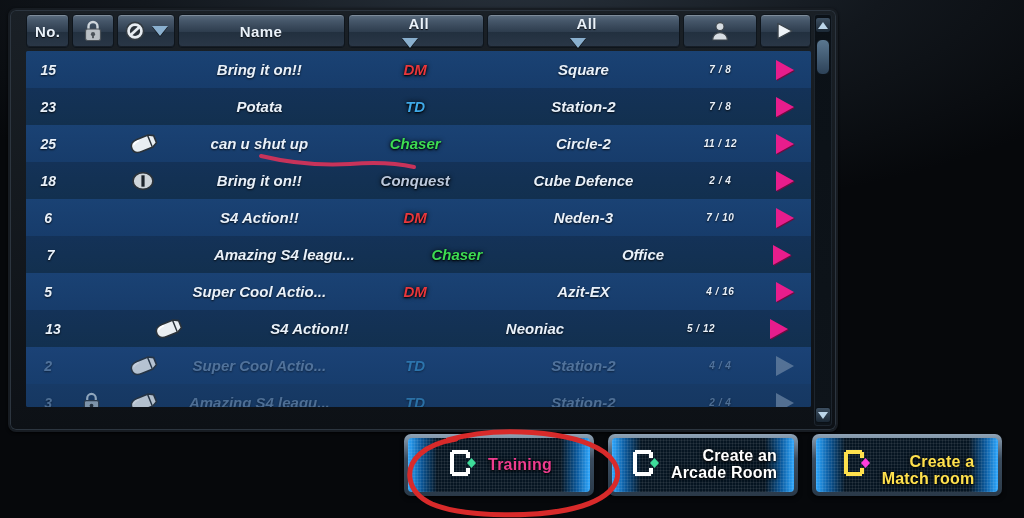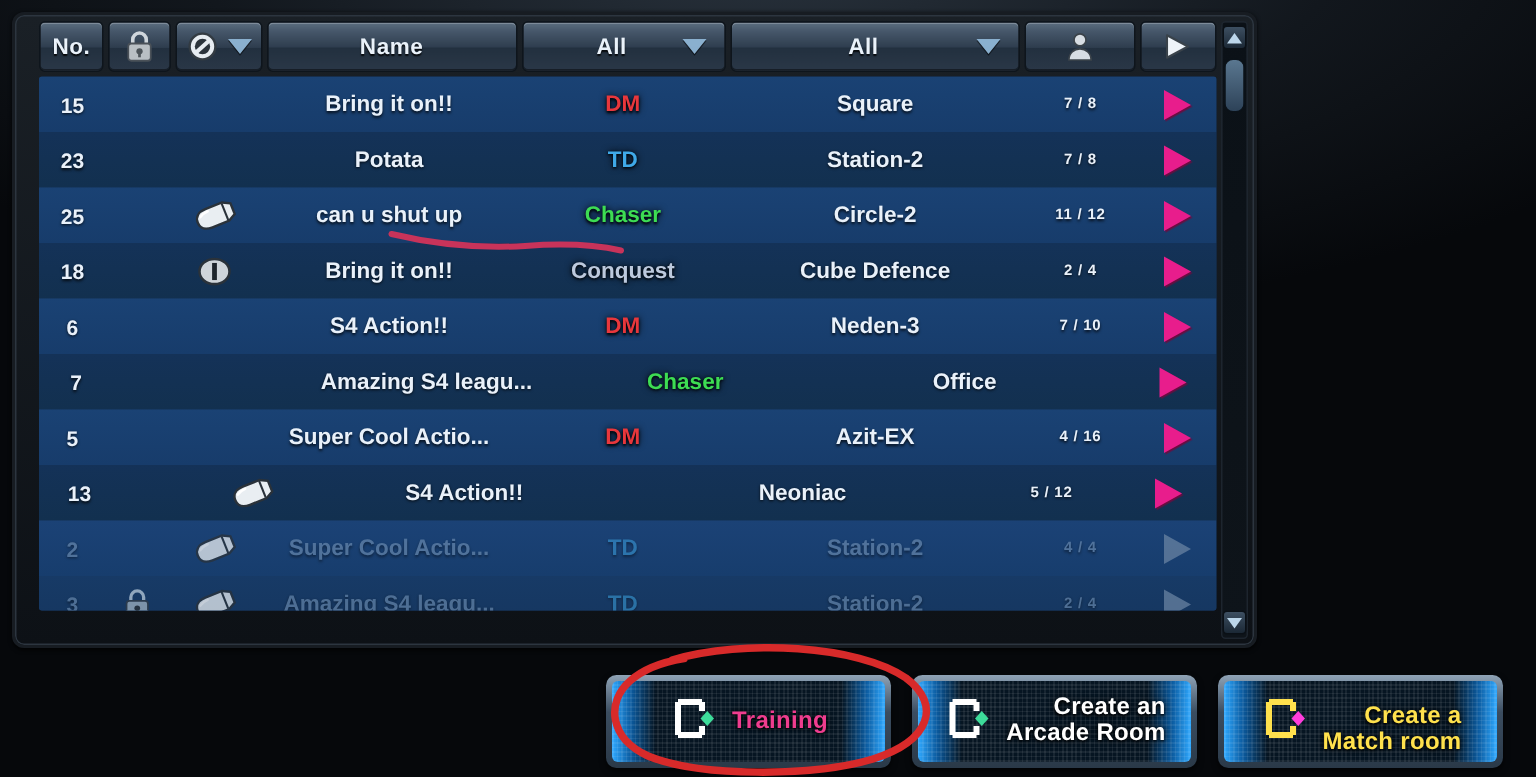--- a/index.html
+++ b/index.html
@@ -66,34 +66,35 @@
   .c-go     { width: 64px; }
 
   .tri-down {
     width: 0; height: 0;
     border-left: 8px solid transparent;
     border-right: 8px solid transparent;
     border-top: 10px solid #8fb6d6;
     filter: drop-shadow(0 1px 0 rgba(0,0,0,.7));
     opacity: .95;
   }
-  .hdr-dd { justify-content: space-between; padding: 0 12px 0 0; }
+  .hdr-dd { justify-content: space-between; padding: 0 12px 0 0; flex-direction: column; }
   .hdr-dd .lbl { flex: 1 1 auto; text-align: center; padding-left: 18px; }
 
   
   .ico { display: inline-block; line-height: 0; }
 
   
   .rows {
     margin-top: 3px;
     margin-left: 10px;
     height: 356px;
     background: #143157;
     border-radius: 2px;
     overflow: hidden;
+    font-style: italic;
   }
   .row {
     display: flex;
     height: 37px;
     align-items: center;
     color: #e9f1fa;
     font-size: 15px;
     font-weight: bold;
     text-shadow: 0 1px 2px rgba(0,0,0,.8);
   }
@@ -149,21 +150,21 @@
     background: linear-gradient(#5a7790, #2d4258);
     border: 1px solid #0b1219;
     border-radius: 6px;
   }
   .tri-up-s { width:0;height:0;border-left:5px solid transparent;border-right:5px solid transparent;border-bottom:7px solid #bcd6ea; }
   .tri-dn-s { width:0;height:0;border-left:5px solid transparent;border-right:5px solid transparent;border-top:7px solid #bcd6ea; }
 
   
   .btnbar {
     position: absolute;
-    left: 0; bottom: 6px;
+    left: 0; bottom: 22px;
     width: 1024px;
     display: flex;
     justify-content: flex-end;
     gap: 14px;
     padding-right: 22px;
   }
   .gbtn {
     position: relative;
     width: 190px; height: 62px;
     border-radius: 7px;

